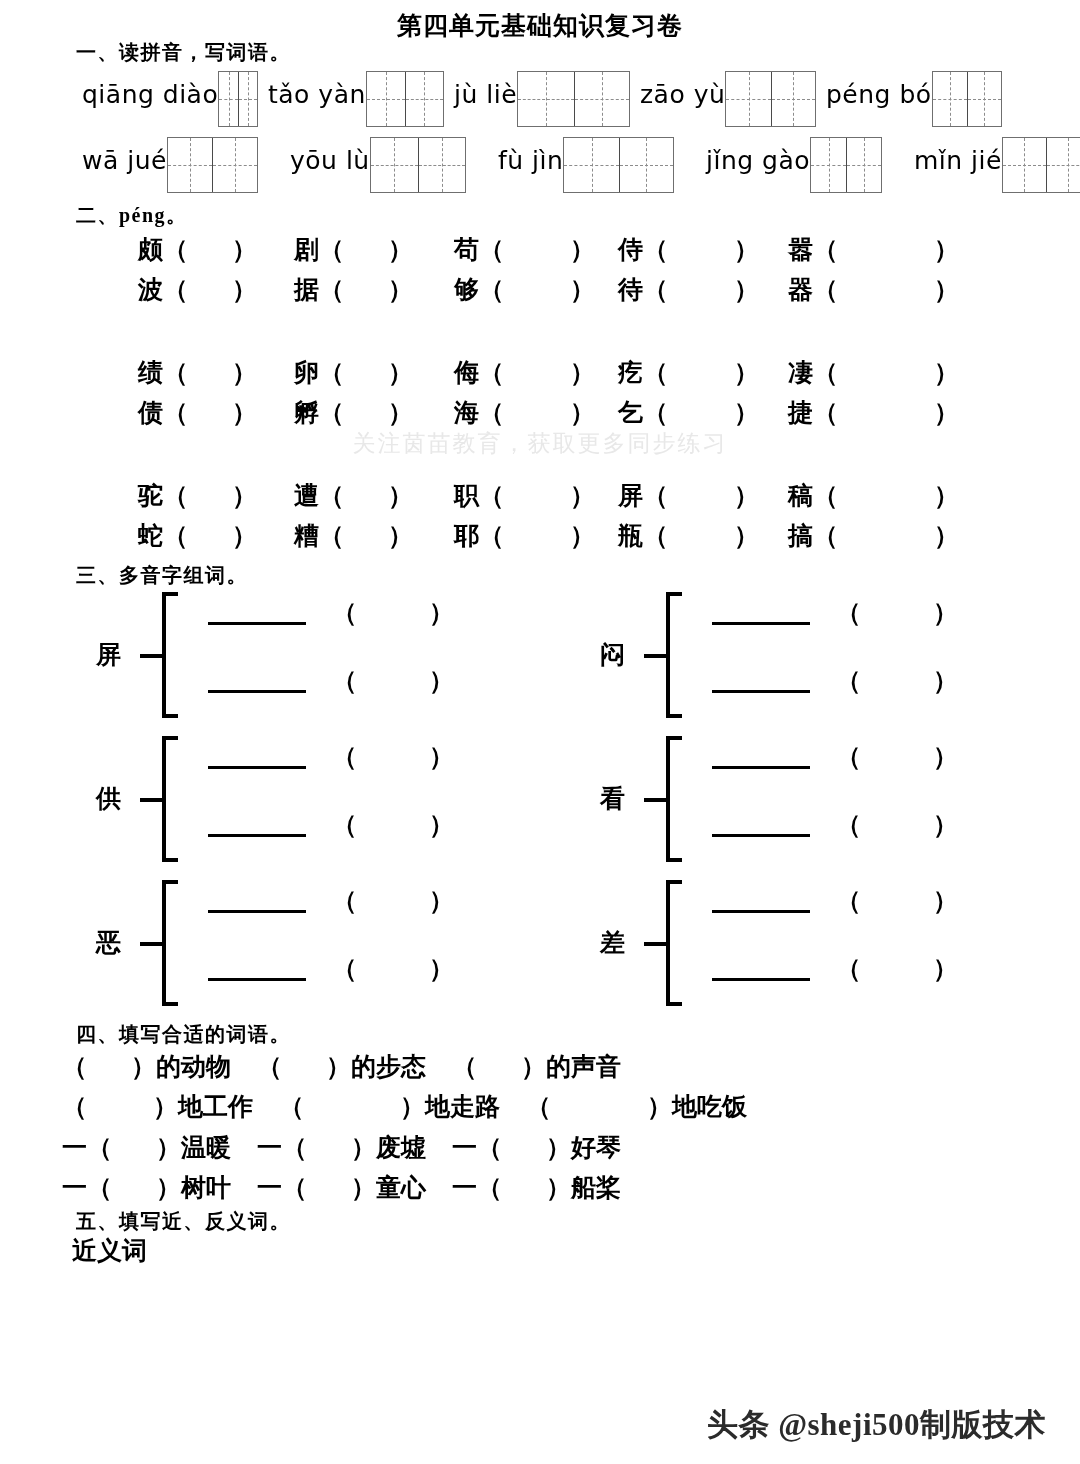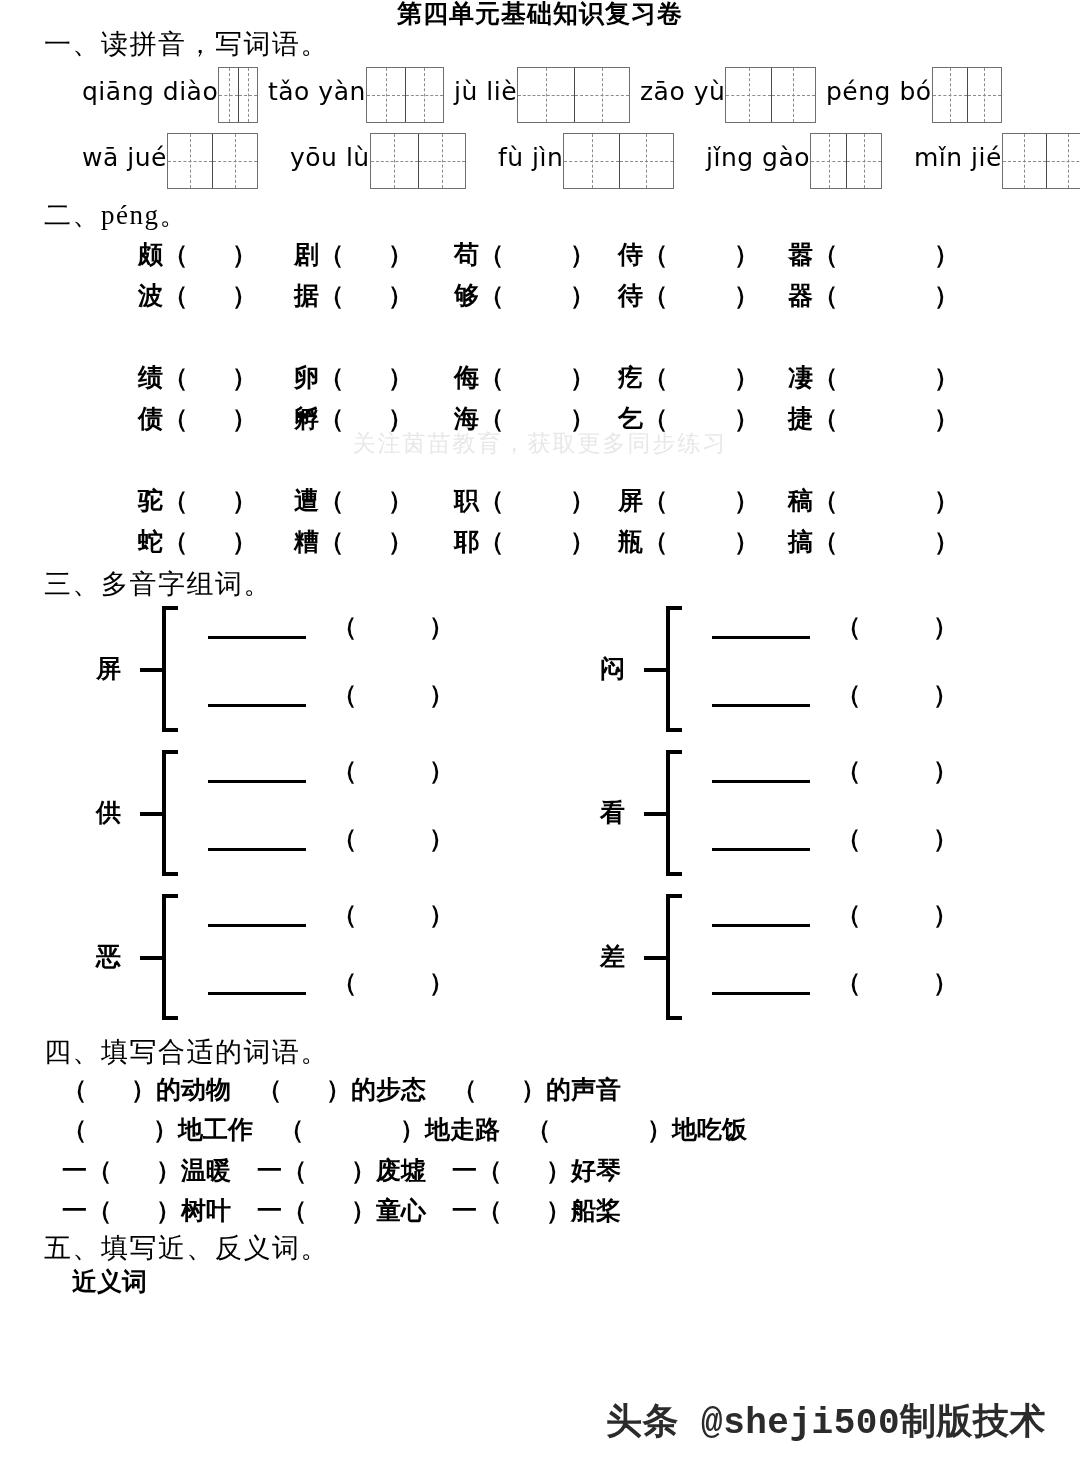--- a/index.html
+++ b/index.html
@@ -21,29 +21,30 @@
     width: 1080px;
     height: 1464px;
   }
 
   
   .doc-title {
     text-align: center;
     font-size: 25px;
     font-weight: bold;
     letter-spacing: 1px;
+    padding-top: 12px;
     line-height: 1.1;
   }
 
   
   .sec-heading {
-    font-size: 27px;
-    font-weight: normal;
+    font-size: 20px;
+    font-weight: bold;
     letter-spacing: 1.5px;
-    margin-left: 44px;
+    margin-left: 76px;
     line-height: 1.25;
   }
 
   
   .pinyin-block { margin-top: 6px; }
 
   .pinyin-row {
     display: flex;
     justify-content: space-between;
     padding: 0 78px 0 82px;
@@ -217,22 +218,22 @@
     font-weight: normal;
     color: #e8e8e8;
     letter-spacing: 2px;
     pointer-events: none;
     user-select: none;
   }
   .watermark-foot {
     position: absolute;
     right: 34px;
     bottom: 18px;
-    font-family: Liberation Mono, monospace;
-    font-size: 36px;
+    font-family: Liberation Serif, serif;
+    font-size: 31px;
     font-weight: bold;
     color: #2b2b2b;
     letter-spacing: 0.5px;
     white-space: nowrap;
   }
 </style>
 </head>
 <body>
 
 <div class="page">

